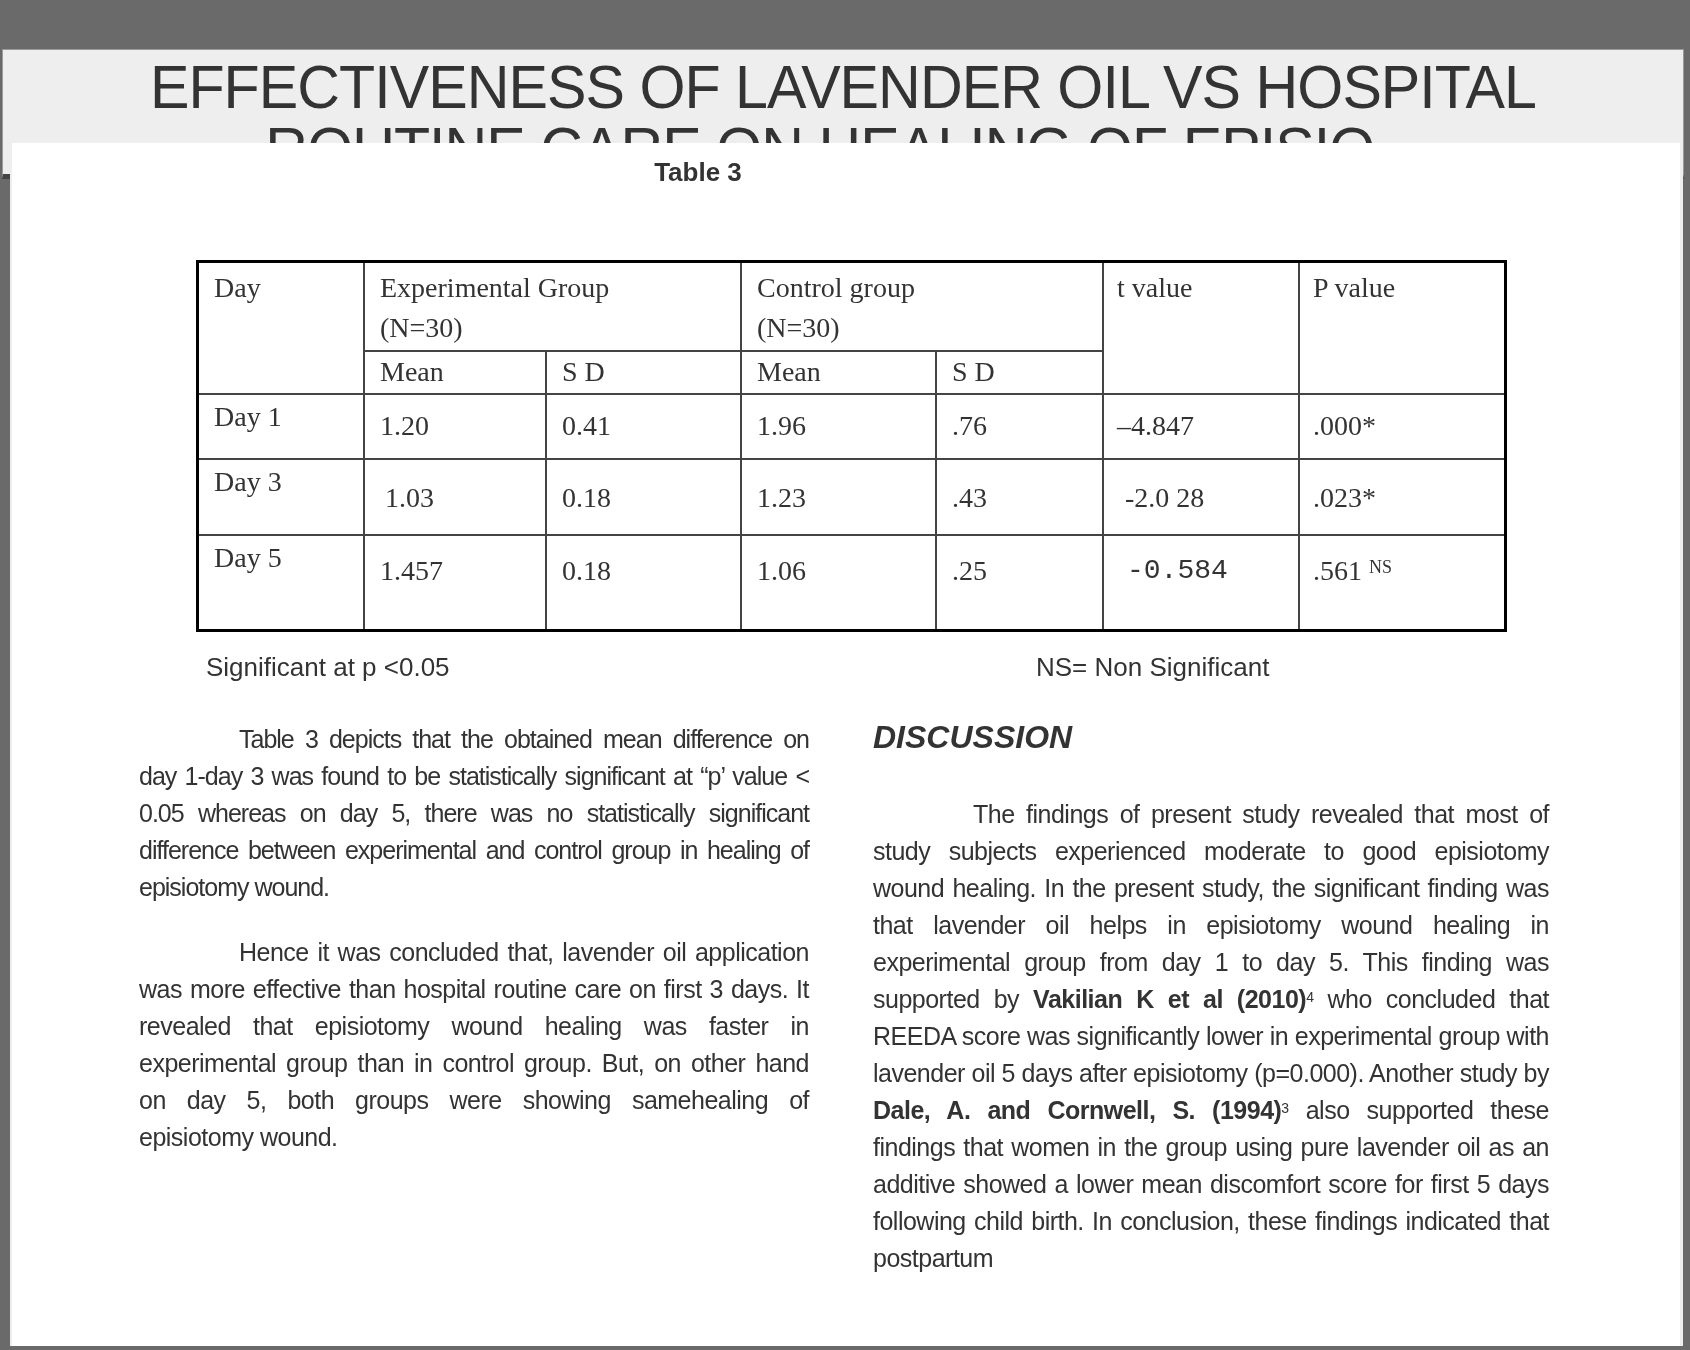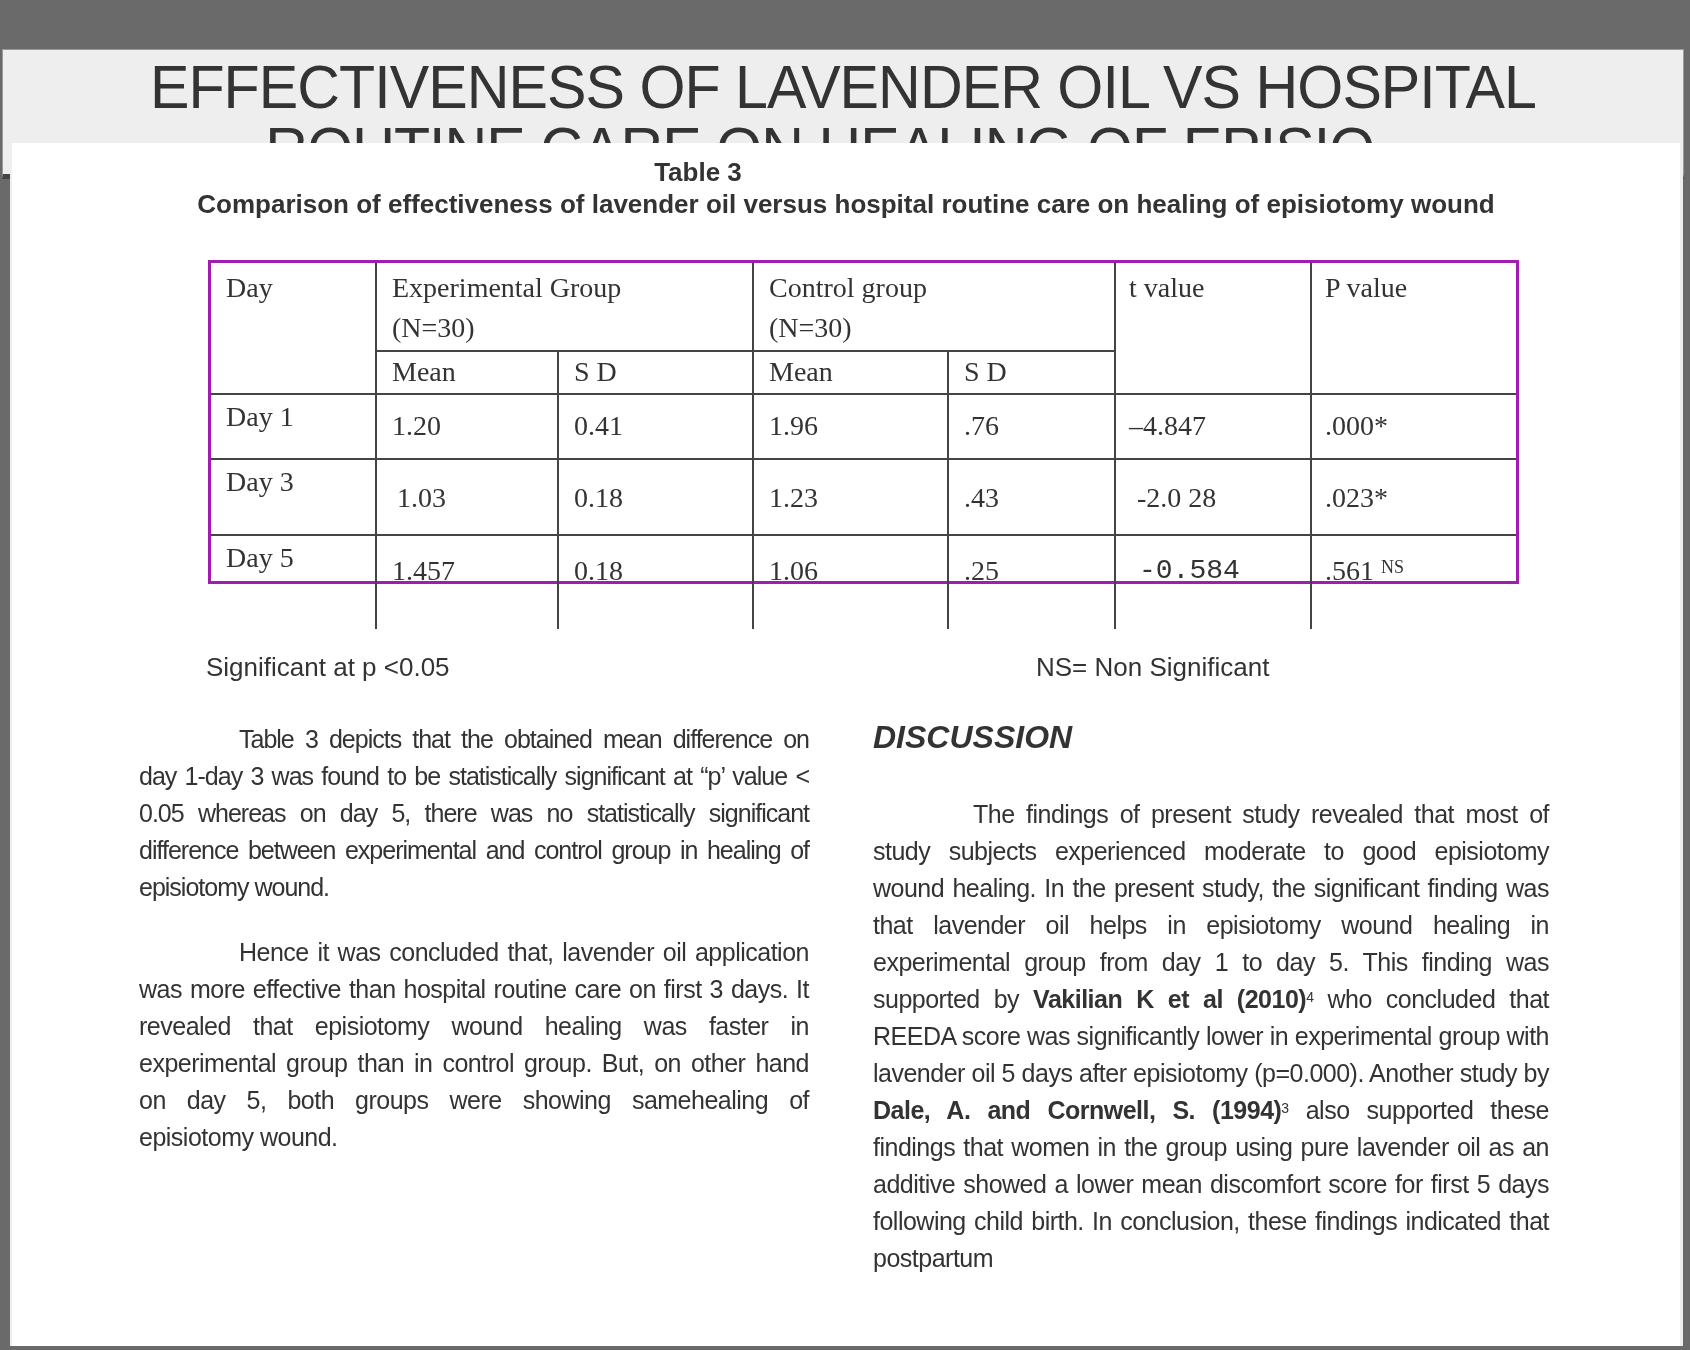--- a/index.html
+++ b/index.html
@@ -2,21 +2,21 @@
 <html><head>
 <meta charset="utf-8">
 <style>
   html, body { margin:0; padding:0; }
   body { width:1690px; height:1350px; background:#6a6a6a; position:relative; overflow:hidden; font-family:"Liberation Sans", sans-serif; color:#333; }
   .header { position:absolute; left:2px; top:17px; width:1682px; height:130px; background:#eeeeee; border:1px solid #9a9a9a; border-bottom:5px solid #444; box-sizing:border-box;margin-top:32px; }
   .header-title { position:absolute; left:0; right:0; top:6px; text-align:center; font-size:61px; line-height:62px; color:#333; letter-spacing:-1px; transform:scaleX(0.97); }
   .page { position:absolute; left:10px; top:143px; width:1668px; height:1203px; background:#fff; border-left:2px solid #eee; border-right:3px solid #eee; }
   .caption-label { position:absolute; left:0; width:1372px; top:14px; text-align:center; font-weight:bold; font-size:26px; color:#333; }
   .caption-text { position:absolute; left:0; width:1668px; top:46px; text-align:center; font-weight:bold; font-size:26px; color:#333; }
-  .tbl { position:absolute; left:196px; top:117px; width:1311px; height:324px; border:3px solid #a21caf; box-sizing:border-box; }
+  .tbl { position:absolute; left:184px; top:117px; width:1311px; height:372px; border:3px solid #000000; box-sizing:border-box; }
   .vl, .hl { position:absolute; background:#444; }
   .vl { width:2px; }
   .hl { height:2px; }
   .cell { position:absolute; font-family:"Liberation Serif", serif; font-size:28px; color:#333; white-space:nowrap; line-height:42px; }
   .sup { font-size:18px; vertical-align:top; position:relative; top:-4px; }
   .note { position:absolute; font-size:26px; color:#333; top:509px; }
   .para { position:absolute; font-size:25px; line-height:37px; color:#333; text-align:justify; width:670px; letter-spacing:-0.5px; }
   .indent { display:inline-block; width:100px; }
   .heading { position:absolute; font-weight:bold; font-style:italic; font-size:32px; color:#333; left:861px; top:576px; }
   b { font-weight:bold; }
@@ -27,21 +27,20 @@
 
 <div class="header">
   <div class="header-title">
     <div>EFFECTIVENESS OF LAVENDER OIL VS HOSPITAL</div>
     <div>ROUTINE CARE ON HEALING OF EPISIO...</div>
   </div>
 </div>
 
 <div class="page">
   <div class="caption-label">Table 3</div>
-  <div class="caption-text">Comparison of effectiveness of lavender oil versus hospital routine care on healing of episiotomy wound</div>
 
   <div class="tbl">
 
     <div class="vl" style="left:164px; top:0; height:366px;"></div>
     <div class="vl" style="left:346px; top:88px; height:278px;"></div>
     <div class="vl" style="left:541px; top:0; height:366px;"></div>
     <div class="vl" style="left:736px; top:88px; height:278px;"></div>
     <div class="vl" style="left:903px; top:0; height:366px;"></div>
     <div class="vl" style="left:1099px; top:0; height:366px;"></div>
 

